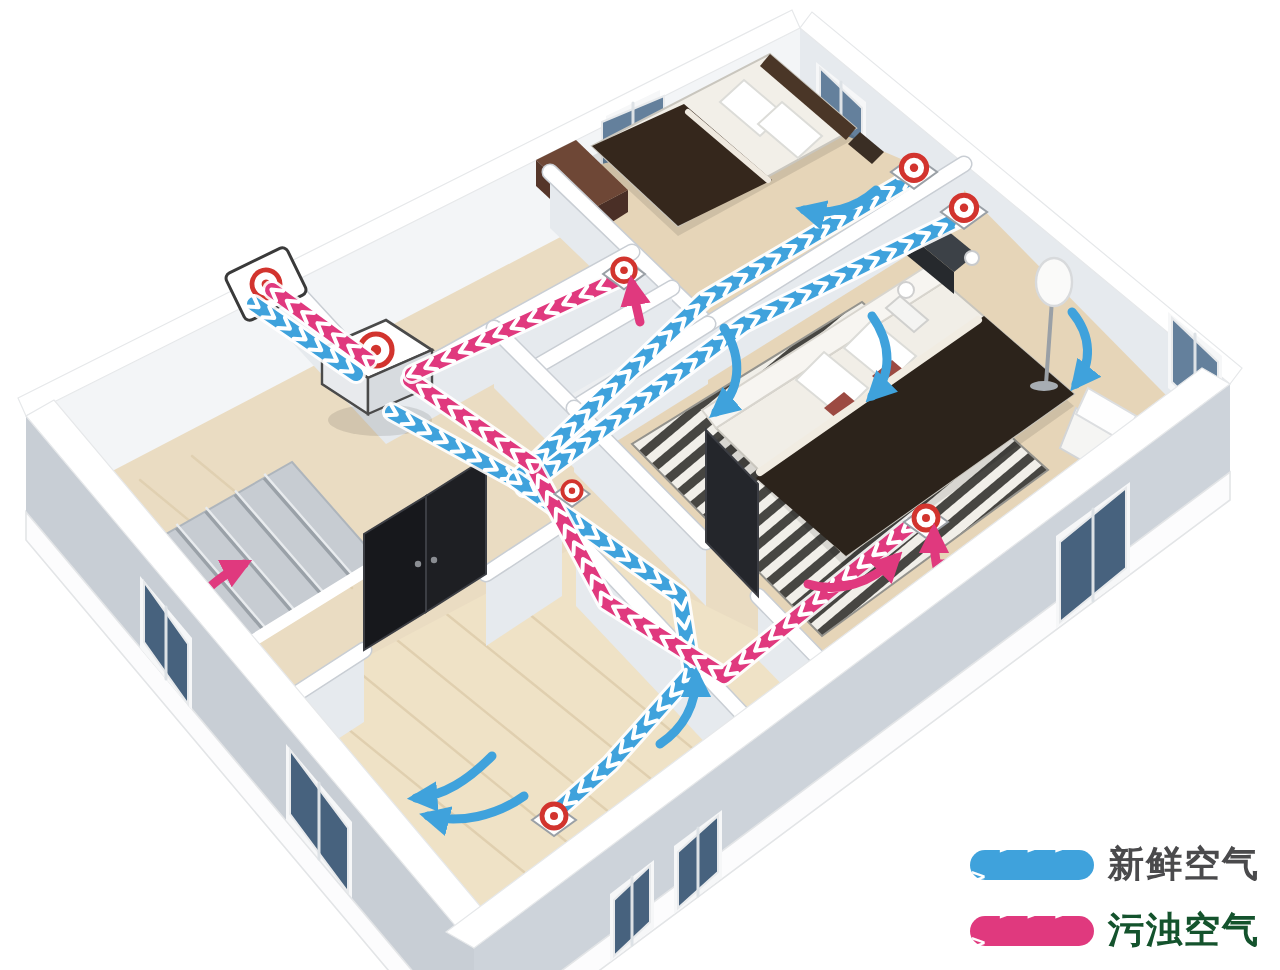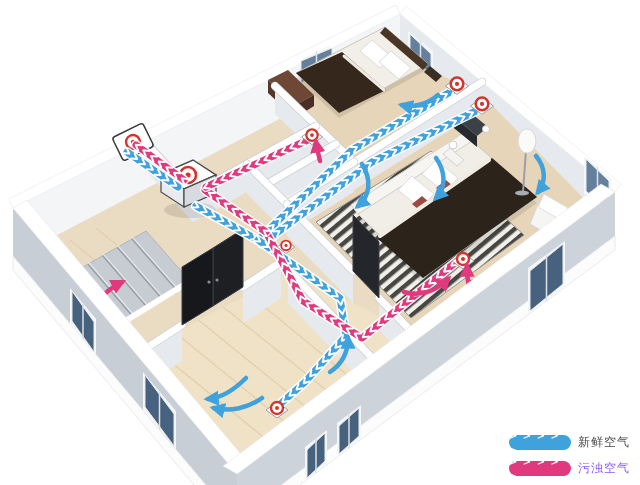--- a/index.html
+++ b/index.html
@@ -5,21 +5,21 @@
   html,body{margin:0;padding:0;background:#fff;}
   #stage{position:relative;width:640px;height:485px;background:#fff;overflow:hidden;
          font-family:"DejaVu Sans","Liberation Sans",sans-serif;}
   #scene{position:absolute;left:0;top:0;}
   .legend{position:absolute;right:10px;bottom:8px;display:flex;flex-direction:column;gap:9px;}
   .legend-row{display:flex;align-items:center;gap:7px;}
   .pill{display:flex;align-items:center;justify-content:center;width:62px;height:15px;
         border-radius:8px;color:#fff;}
   .pill::after{content:"> > > > >";font-weight:900;font-size:10px;letter-spacing:1px;
         line-height:15px;transform:translateY(-0.5px);}
-  .legend-label{font-size:12px;font-weight:400;color:#4a4a4c;letter-spacing:1px;}
+  .legend-label{font-size:18px;font-weight:700;color:#4a4a4c;letter-spacing:1px;}
 </style>
 </head>
 <body>
 
 <div id="stage">
   <svg id="scene" width="640" height="485" viewBox="0 0 640 485">
       <defs>
         <pattern id="rug" width="9" height="9" patternUnits="userSpaceOnUse" patternTransform="rotate(50)">
           <rect x="0" y="0" width="9" height="9" fill="#F2F2EE"></rect>
           <rect x="0" y="0" width="4.5" height="9" fill="#3A3A38"></rect>
@@ -422,16 +422,16 @@
       </g>
     </svg>
 
   <div class="legend">
     <div class="legend-row">
       <span class="pill" style="background: rgb(63, 162, 220);"></span>
       <span class="legend-label" style="color: rgb(74, 74, 76);">新鲜空气</span>
     </div>
     <div class="legend-row">
       <span class="pill" style="background: rgb(224, 57, 126);"></span>
-      <span class="legend-label" style="color: #8b5cf6;">污浊空气</span>
+      <span class="legend-label" style="color: #14532d;">污浊空气</span>
     </div>
   </div>
 </div>
 
 </body></html>

